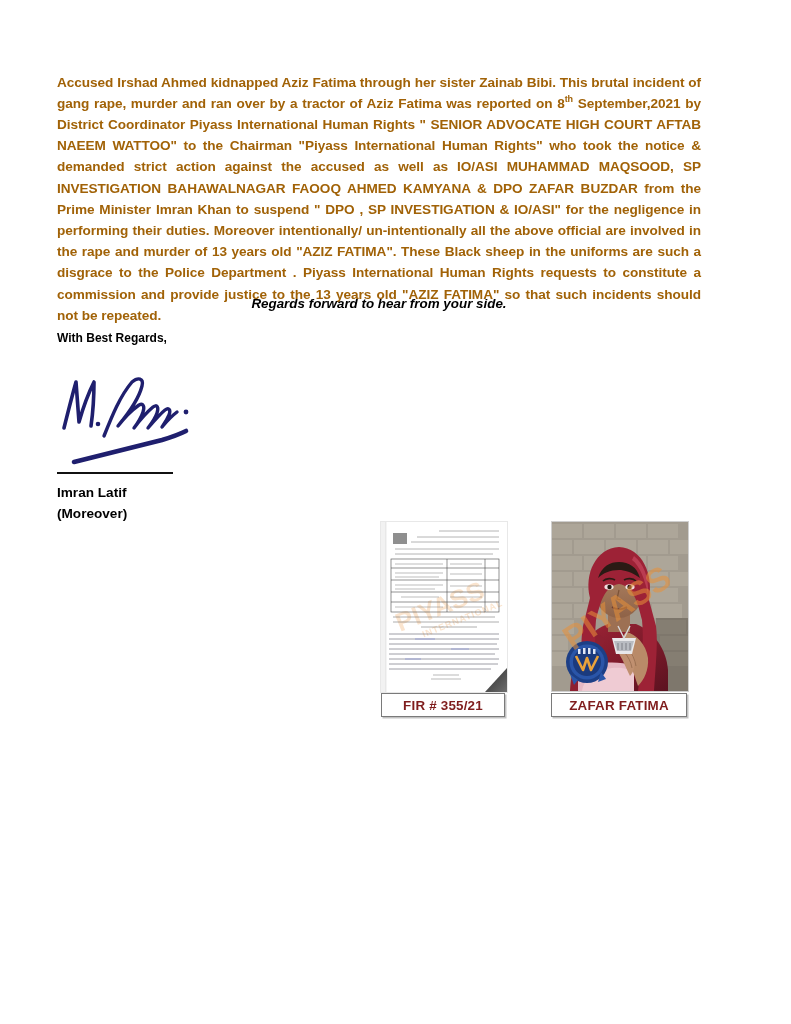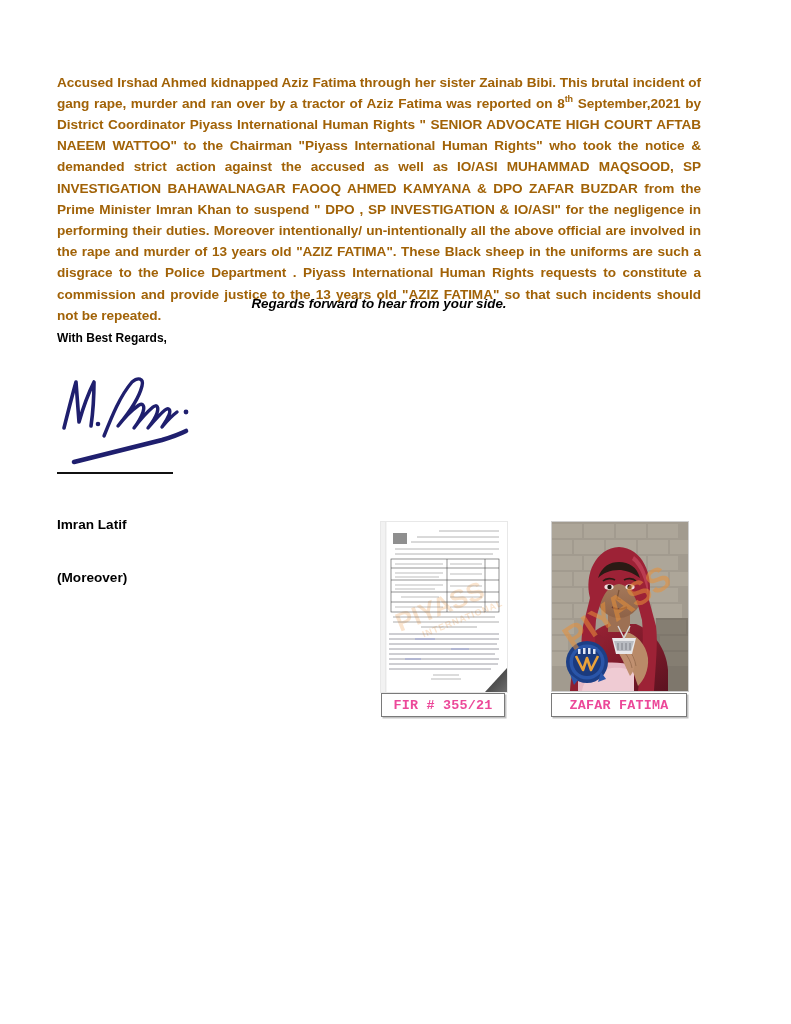--- a/index.html
+++ b/index.html
@@ -86,47 +86,46 @@
   }
 
   .signer {
     position: absolute;
     left: 57px;
     top: 483px;
     font-size: 13.6px;
     font-weight: bold;
     line-height: 20.5px;
   }
-  .signer div { white-space: nowrap; margin-top: 32px; }
+  .signer div { white-space: nowrap; }
 
   
   .figure {
     position: absolute;
   }
   .fig-img {
     position: absolute;
     left: 0;
     top: 0;
     overflow: hidden;
     background: #fff;
   }
   .caption {
     position: absolute;
     box-sizing: border-box;
     border: 1.6px solid #7a7a7a;
     background: #ffffff;
-    color: #ec4899;
+    color: #7f1d1d;
     font-weight: bold;
     font-size: 13.4px;
     display: flex;
     align-items: center;
     justify-content: center;
     letter-spacing: 0.2px;
     box-shadow: 1.5px 1.5px 0 rgba(120,120,120,0.45);
-    font-family: Liberation Mono, monospace;
   }
 
   
   #fir-figure { left: 380px; top: 521px; width: 126px; height: 170px; }
   #fir-scan {
     width: 126px; height: 170px;
     background: #fdfdfd;
     border: 1px solid #e8e8e8;
   }
   #fir-caption { left: 381px; top: 693px; width: 124px; height: 24px; }

